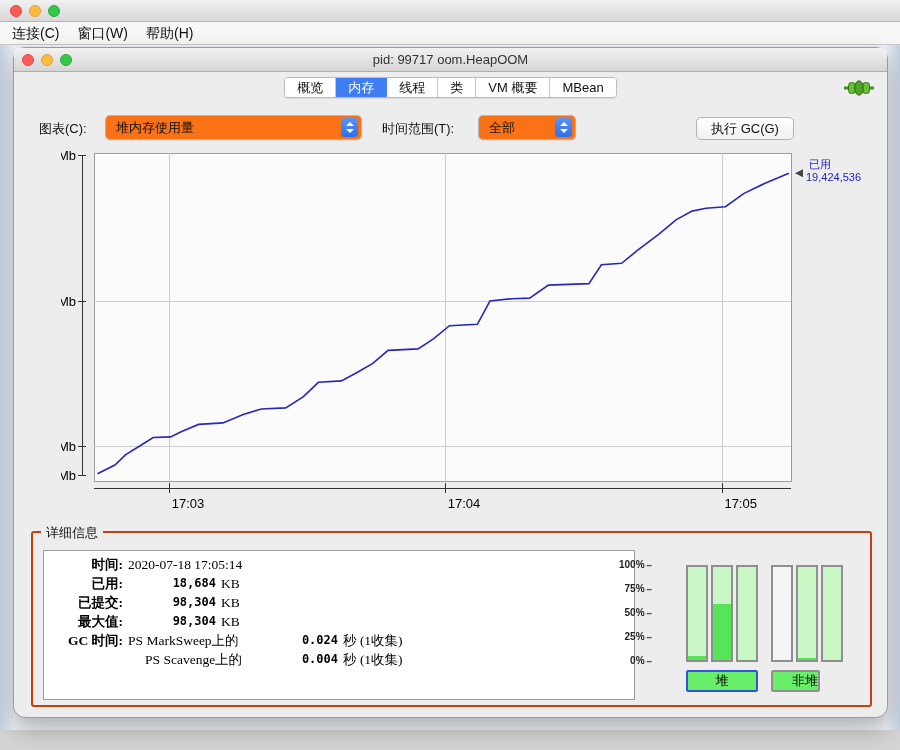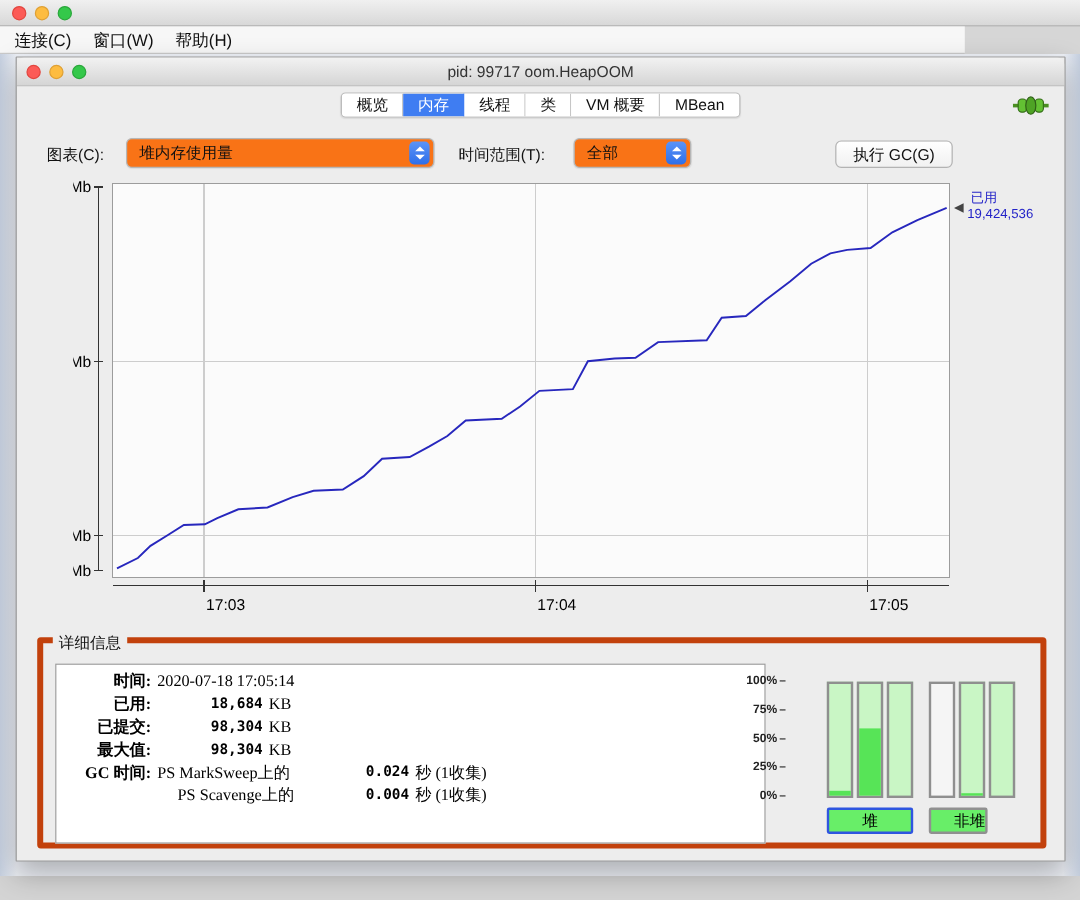--- a/index.html
+++ b/index.html
@@ -9,32 +9,32 @@
   
   #titlebar { position:absolute; left:0; top:0; width:900px; height:22px;
     background:linear-gradient(#f0f0f0,#d8d8d8); border-bottom:1px solid #b4b4b4; }
   #titlebar .title { position:absolute; left:0; right:0; top:3px; text-align:center;
     font-size:13px; color:#3a3a3a; }
   .light { position:absolute; width:12px; height:12px; border-radius:50%; top:5px; }
   .light.red    { background:#fc5b57; border:0.5px solid #e2463f; }
   .light.yellow { background:#fdbc40; border:0.5px solid #dfa034; }
   .light.green  { background:#34c84a; border:0.5px solid #2aa73b; }
 
-  #menubar { position:absolute; left:0; top:22px; width:804px; height:23px;
+  #menubar { position:absolute; left:0; top:22px; width:900px; height:23px;
     background:#f7f7f7; border-bottom:1px solid #c9c9c9; display:flex; align-items:center; }
   .menu-item { font-size:14px; color:#111; padding:0 9px; line-height:22px; }
   .menu-item:first-child { margin-left:3px; }
 
   #desktop { position:absolute; left:0; top:45px; width:900px; height:685px;
     background:linear-gradient(90deg,#c6d0e0 0px,#eef1f7 14px,#eef1f7 886px,#c6d0e0 900px); }
   #bottombar { position:absolute; left:0; top:730px; width:900px; height:20px; background:#d4d4d4; }
 
   
   #child { position:absolute; left:13px; top:47px; width:875px; height:671px;
-    background:#ededed; border:1px solid #999; border-radius:1px;
+    background:#ededed; border:1px solid #999; border-radius:12px;
     box-shadow:0 10px 24px rgba(0,0,0,.28); }
   #child-titlebar { position:absolute; left:0; top:0; right:0; height:24px;
     background:linear-gradient(#f2f2f2,#d5d5d5); border-bottom:1px solid #adadad;
     border-radius:6px 6px 0 0; }
   #child-titlebar .title { position:absolute; left:0; right:0; top:4px; text-align:center;
     font-size:13px; color:#333; }
 
   
   #tabbar { position:absolute; left:0; top:25px; right:0; height:28px;
     display:flex; align-items:center; justify-content:center; }
@@ -59,21 +59,21 @@
   .stepper .down { width:0; height:0; border-left:4px solid transparent;
     border-right:4px solid transparent; border-top:4px solid #fff; }
   #gc-button { position:absolute; left:682px; top:69px; width:98px; height:23px;
     background:linear-gradient(#ffffff,#f1f1f1); border:1px solid #b3b3b3; border-radius:5px;
     font-size:13px; color:#111; text-align:center; line-height:21px; }
 
   #chart-svg { position:absolute; left:47px; top:98px; }
 
   
   #details { position:absolute; left:17px; top:483px; width:841px; height:176px;
-    border:5px solid #c2410c; border-radius:3px; }
+    border:2px solid #c2410c; border-radius:3px; }
   #details-legend { position:absolute; left:8px; top:-9px; background:#ededed;
     padding:0 5px; font-size:13px; color:#111; }
   #details-box { position:absolute; left:10px; top:17px; width:592px; height:150px;
     background:#fff; border:1px solid #9d9d9d; overflow:hidden; padding-top:4px; }
   .d-row { display:flex; line-height:19px; font-family:"Liberation Serif", serif;
     font-size:13.5px; color:#000; }
   .d-label { width:84px; text-align:right; font-weight:bold; padding-right:5px; white-space:nowrap; }
   .d-text { white-space:nowrap; }
   .d-num { font-family:"DejaVu Sans Mono", monospace; font-weight:bold; font-size:12px;
     text-align:right; white-space:nowrap; }

